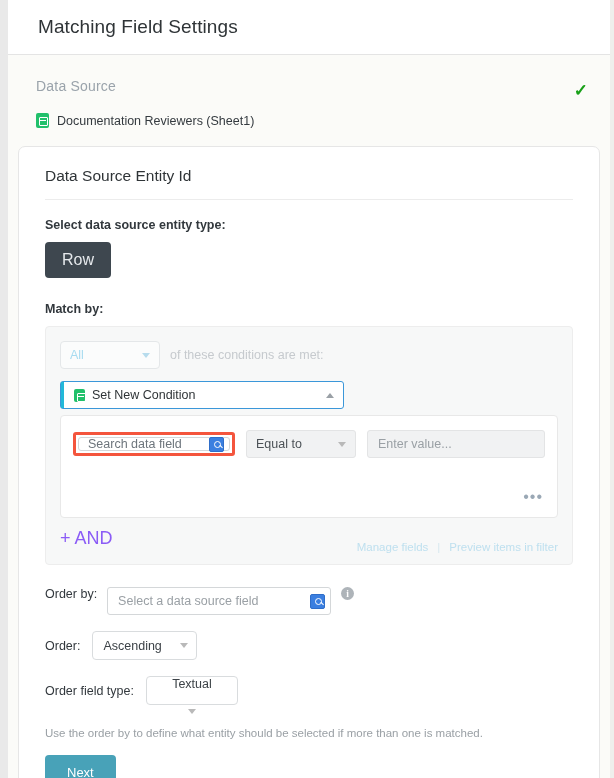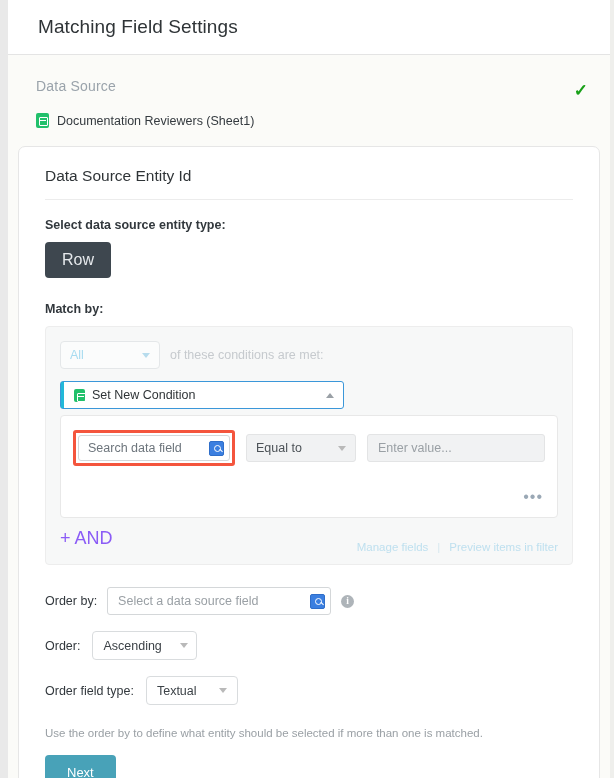--- a/index.html
+++ b/index.html
@@ -254,21 +254,21 @@
 
   
   .hl-wrap {
     border: 3px solid #f4553d;
     border-radius: 3px;
     padding: 2px;
     display: inline-block;
   }
   .search-box {
     width: 152px;
-    height: 26px;
+    height: 14px;
     background: #ffffff;
     border: 1px solid #d4d7d9;
     border-radius: 3px;
     display: flex;
     align-items: center;
     padding: 0 5px 0 9px;
     cursor: text;
   }
   .search-box .ph {
     font-size: 12.5px;
@@ -361,21 +361,21 @@
     gap: 9px;
     font-size: 11.5px;
     color: #bfe0ef;
   }
   .foot-links span { cursor: pointer; }
   .foot-sep { color: #d8e7ee; cursor: default; }
 
   
   .orderby-row {
     display: flex;
-    align-items: center;
+    align-items: flex-start;
     gap: 10px;
     margin-top: 22px;
   }
   .inline-label {
     font-size: 12.5px;
     color: #32383d;
   }
   .ds-field {
     width: 224px;
     height: 28px;
@@ -416,21 +416,21 @@
     display: flex;
     align-items: center;
     justify-content: space-between;
     padding: 0 10px;
     font-size: 12.5px;
     color: #3c4247;
     cursor: pointer;
     gap: 18px;
   }
   .plain-select.asc { width: 105px; }
-  .plain-select.type { width: 92px; }
+  .plain-select.type { width: 92px; flex-direction: column; }
 
   .help-text {
     font-size: 11.5px;
     color: #9aa0a5;
     margin-top: 22px;
   }
 
   .next-btn {
     margin-top: 16px;
     background: #48a2b8;

